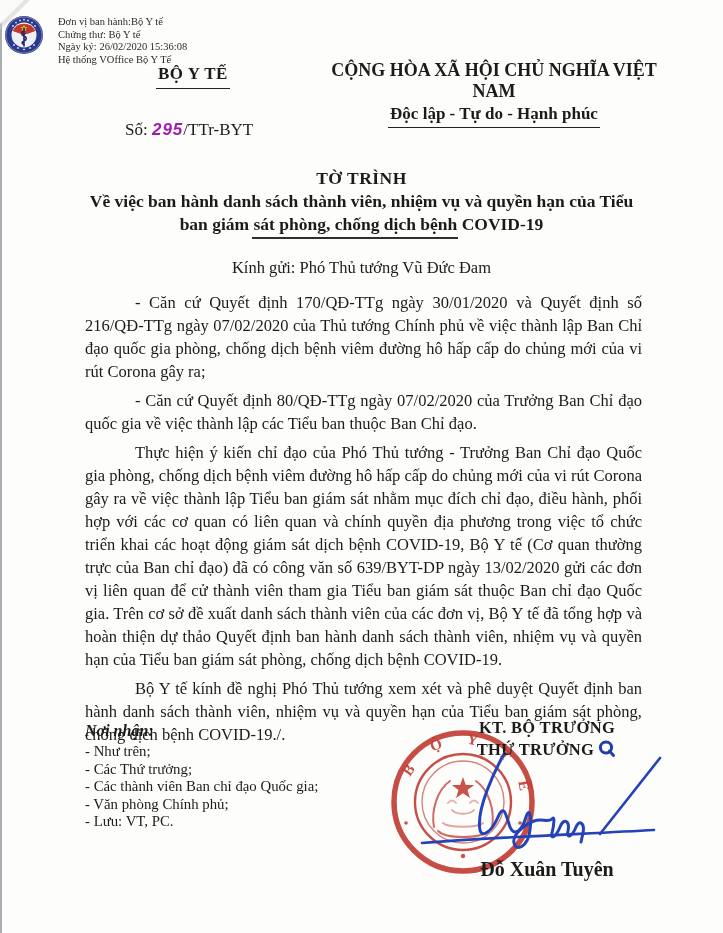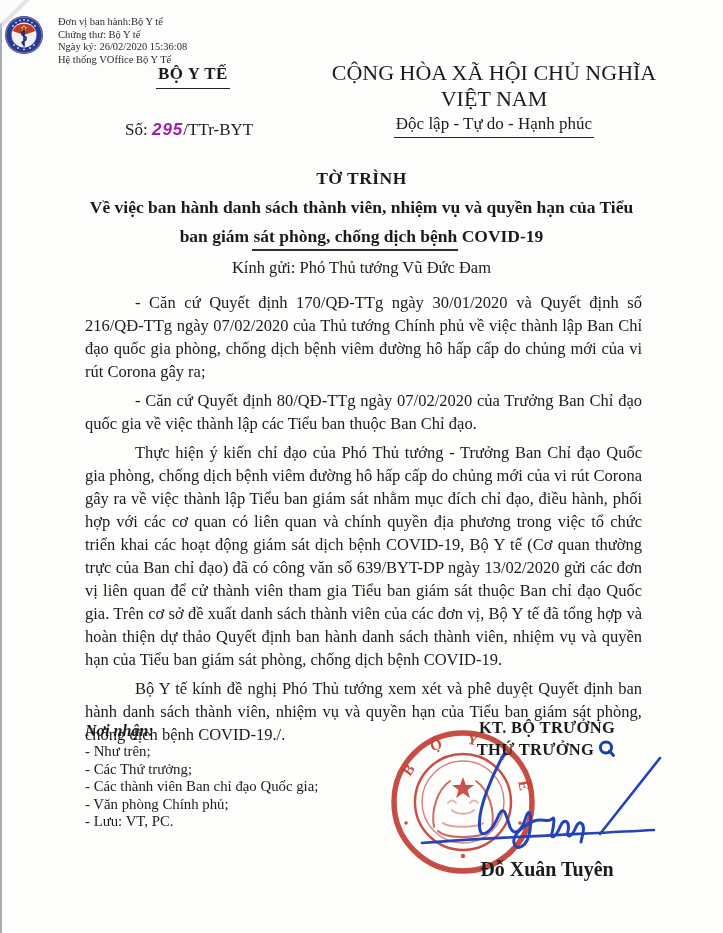--- a/index.html
+++ b/index.html
@@ -24,33 +24,33 @@
   .digital-sig { position:absolute; left:4px; top:14px; display:flex; gap:5px; align-items:flex-start; }
   .digital-sig .lines { font-size:10.5px; line-height:12.5px; color:#2a2a2a; padding-top:2px;margin-left:9px; }
 
   
   .hdr-left { position:absolute; left:118px; top:64px; width:150px; text-align:center; }
   .hdr-left .agency {
     display:inline-block; font-weight:bold; font-size:17px; letter-spacing:.5px;
     border-bottom:1.6px solid #222; padding:0 2px 4px;
   }
   .hdr-right { position:absolute; left:316px; top:60px; width:356px; text-align:center; }
-  .hdr-right .nation { font-weight:normal; font-size:22px; }
+  .hdr-right .nation { font-weight:bold; font-size:18px; }
   .hdr-right .motto {
-    display:inline-block; font-weight:normal; font-size:17px; margin-top:2px;
+    display:inline-block; font-weight:bold; font-size:17px; margin-top:2px;
     border-bottom:1.6px solid #222; padding:0 2px 3px;
   }
   .doc-num { position:absolute; left:125px; top:120px; font-size:17px; }
   .hand { font-family:Liberation Sans, sans-serif; font-style:italic; font-weight:bold; color:#a21caf; letter-spacing:1px; }
   .place-date { position:absolute; left:340px; top:120px; font-size:17px; font-style:italic; }
 
   
   .title-block { position:absolute; left:0; top:168px; width:723px; text-align:center; }
   .title-kind { font-weight:bold; font-size:17.5px; letter-spacing:.5px; }
-  .title-subject { font-weight:bold; font-size:17.5px; line-height:22px; margin-top:7px; }
+  .title-subject { font-weight:bold; font-size:17.5px; line-height:22px; margin-top:1px; }
   .title-underline { width:206px; border-top:2px solid #2f2f2f; margin:2px auto 0; transform:translateX(-7px); }
   .recipient-line { position:absolute; left:0; top:258px; width:723px; text-align:center; font-size:16.5px; }
 
   
   .body-block { position:absolute; left:85px; top:291px; width:557px; }
   .body-block p {
     margin:0 0 6px; font-size:16.5px; line-height:23px;
     text-align:justify; text-indent:50px;
   }
 

